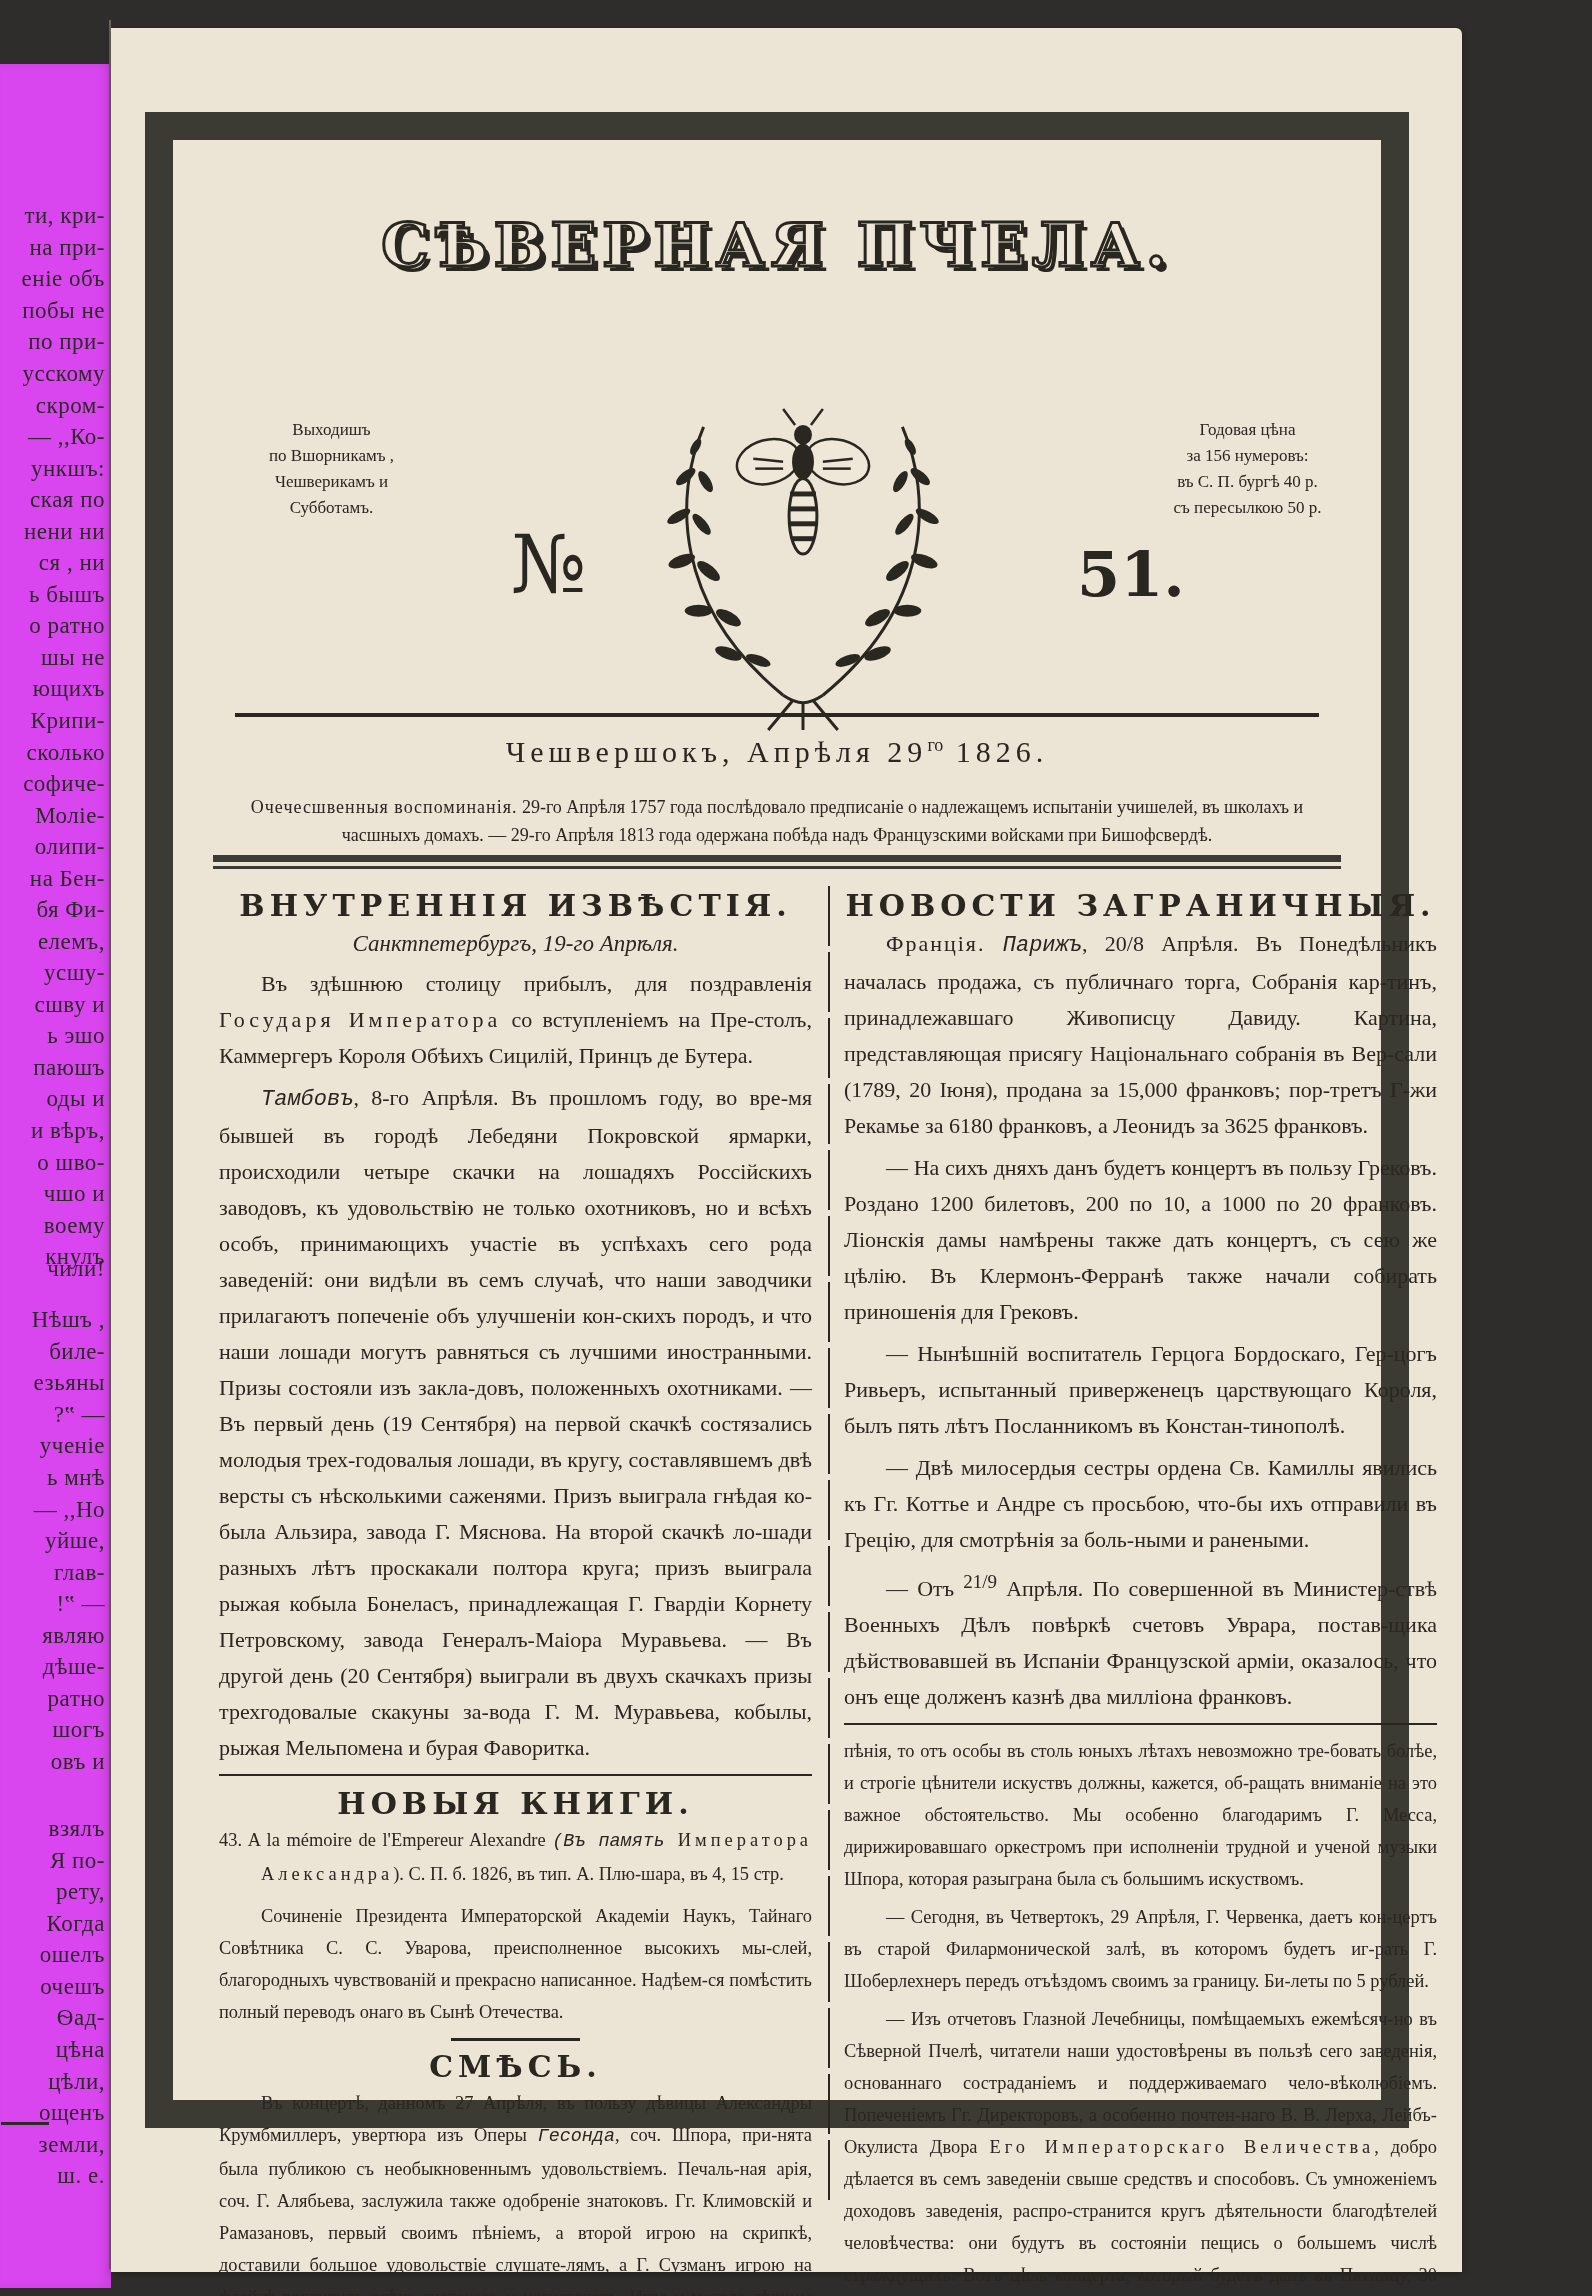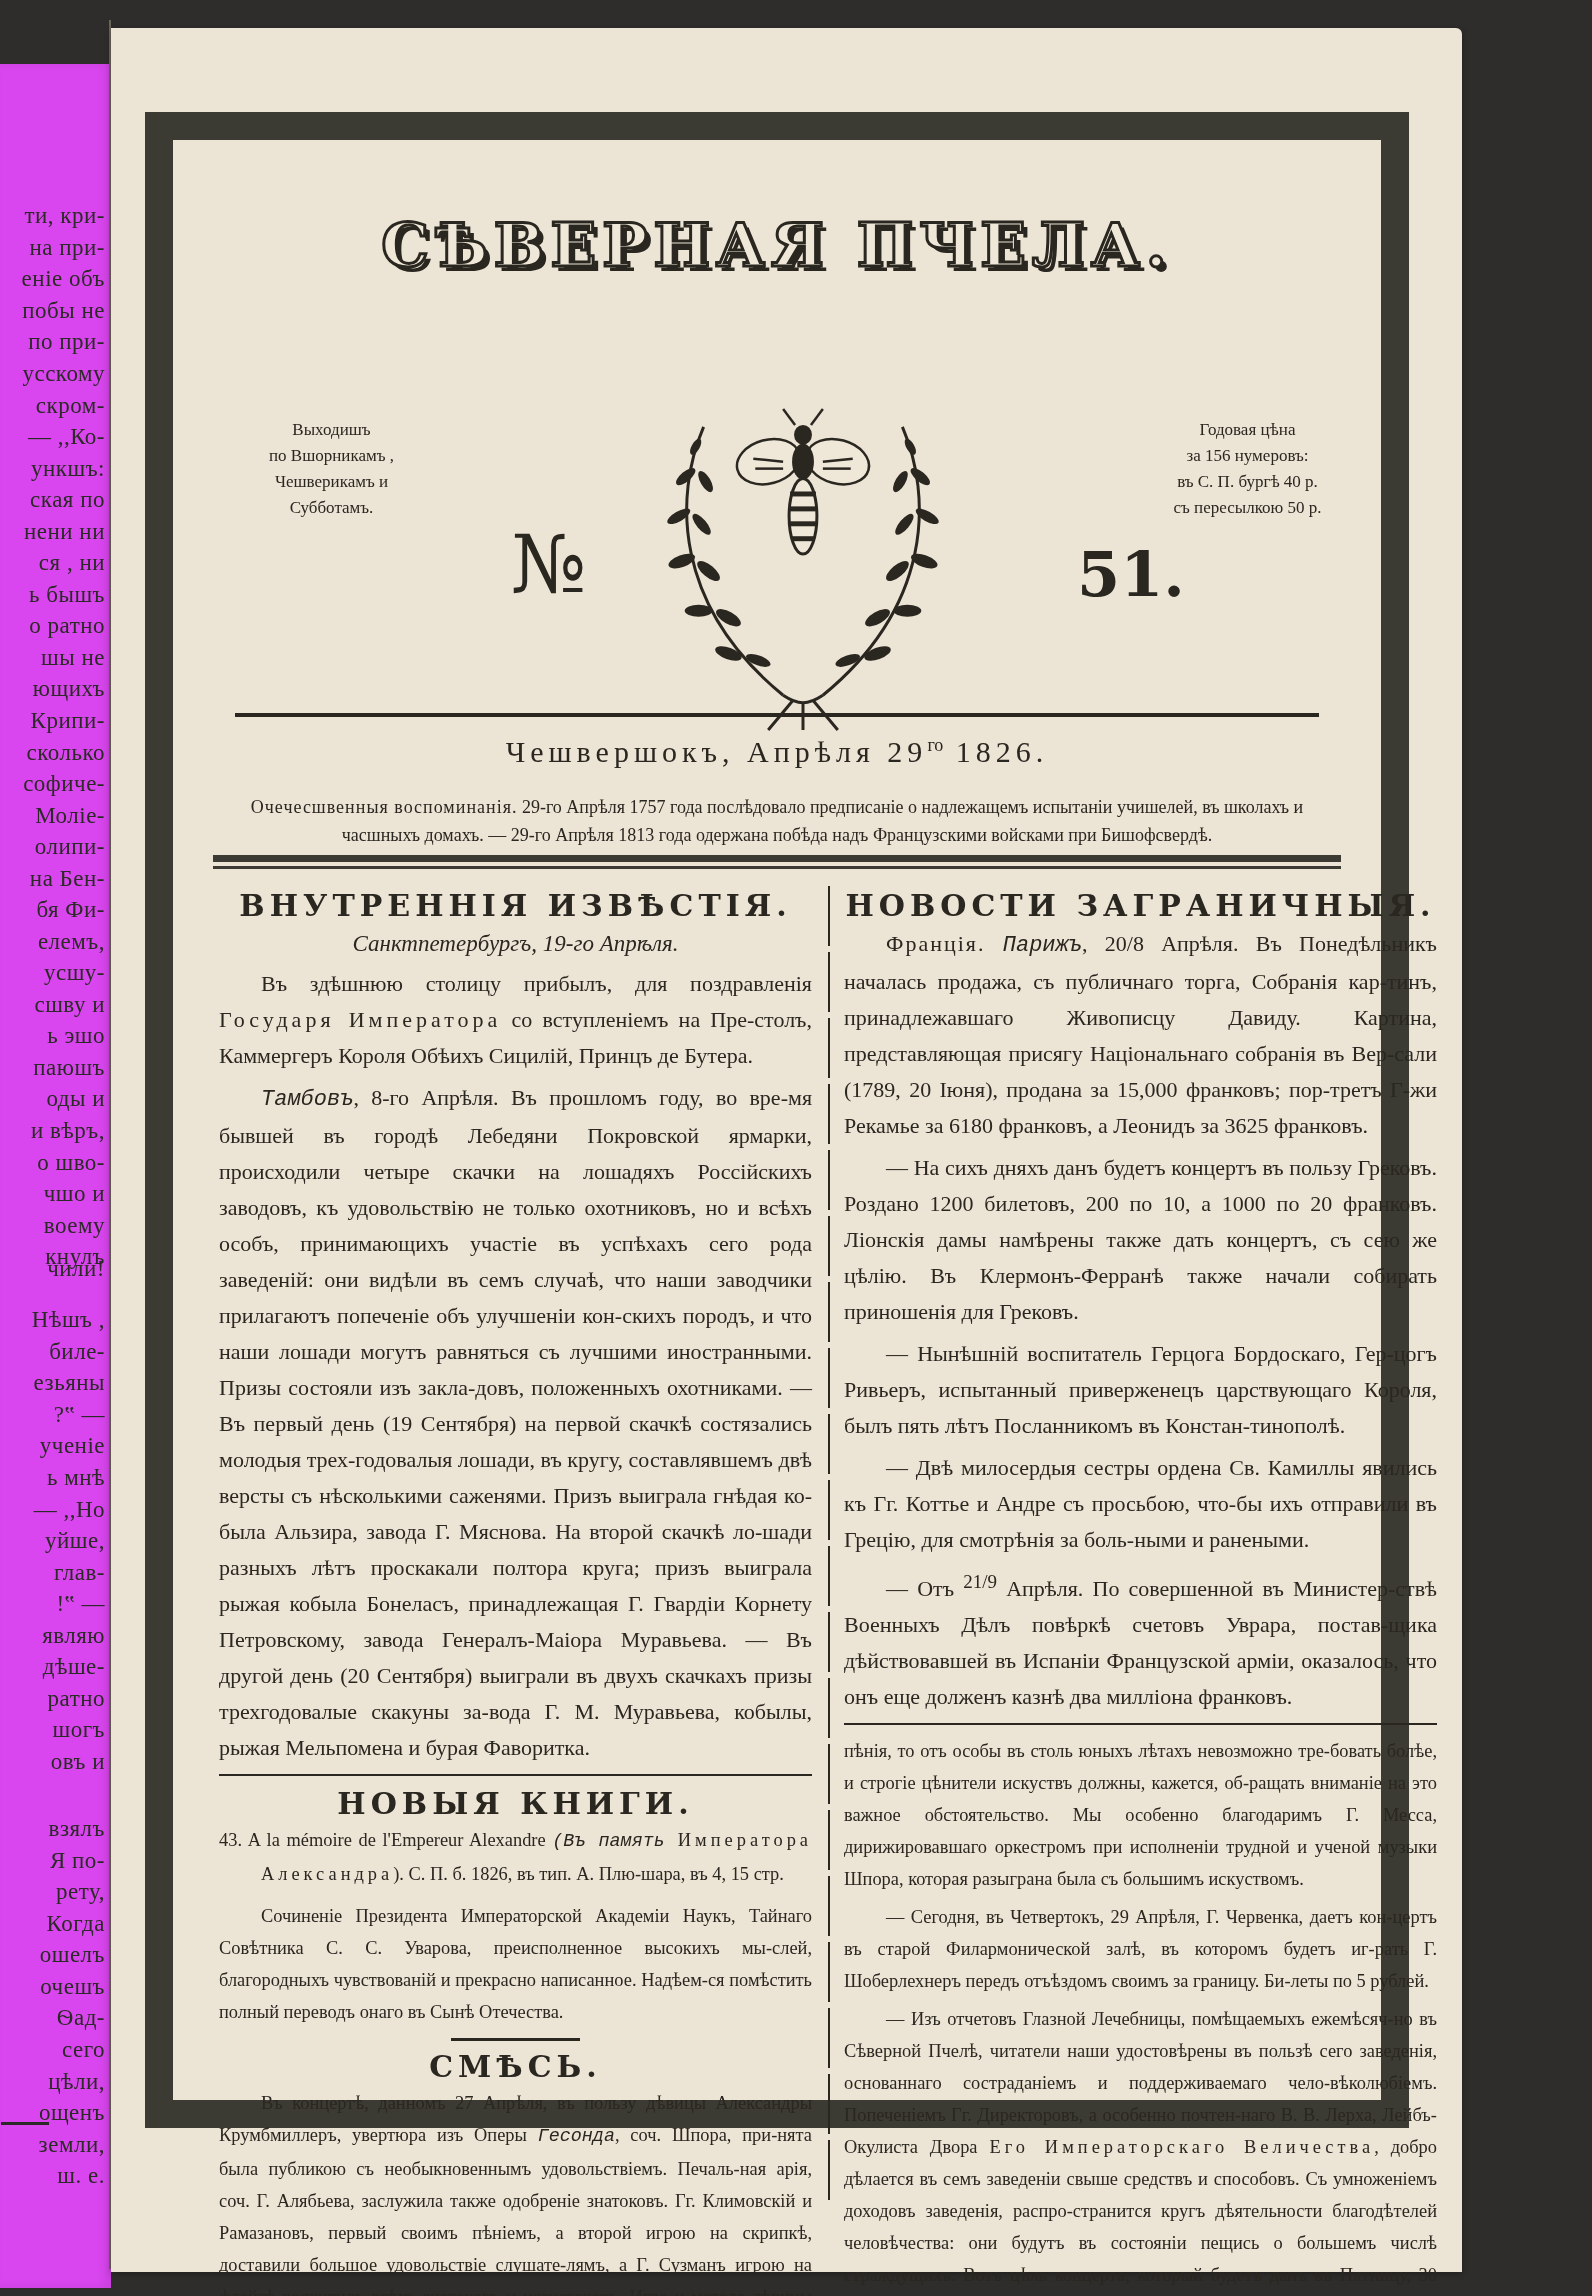--- a/index.html
+++ b/index.html
@@ -165,21 +165,21 @@
     <div class="lp-line" style="top: 1622px;">ратно</div>
     <div class="lp-line" style="top: 1653px;">шогъ</div>
     <div class="lp-line" style="top: 1685px;">овъ и</div>
     <div class="lp-line" style="top: 1752px;">взялъ</div>
     <div class="lp-line" style="top: 1784px;">Я по-</div>
     <div class="lp-line" style="top: 1815px;">рету,</div>
     <div class="lp-line" style="top: 1847px;">Когда</div>
     <div class="lp-line" style="top: 1878px;">ошелъ</div>
     <div class="lp-line" style="top: 1910px;">очешъ</div>
     <div class="lp-line" style="top: 1941px;">Ѳад-</div>
-    <div class="lp-line" style="top: 1973px;">сего</div>
+    <div class="lp-line" style="top: 1973px;">цѣна</div>
     <div class="lp-line" style="top: 2005px;">цѣли,</div>
     <div class="lp-line" style="top: 2036px;">ощенъ</div>
     <div class="lp-line" style="top: 2068px;">земли,</div>
     <div class="lp-line" style="top: 2099px;">ш. е.</div>
     <div class="lp-rule" style="top: 2058px;"></div>
   </div>
 <div class="gutter-line"></div>
 
 <div class="page">
   <div class="frame">

